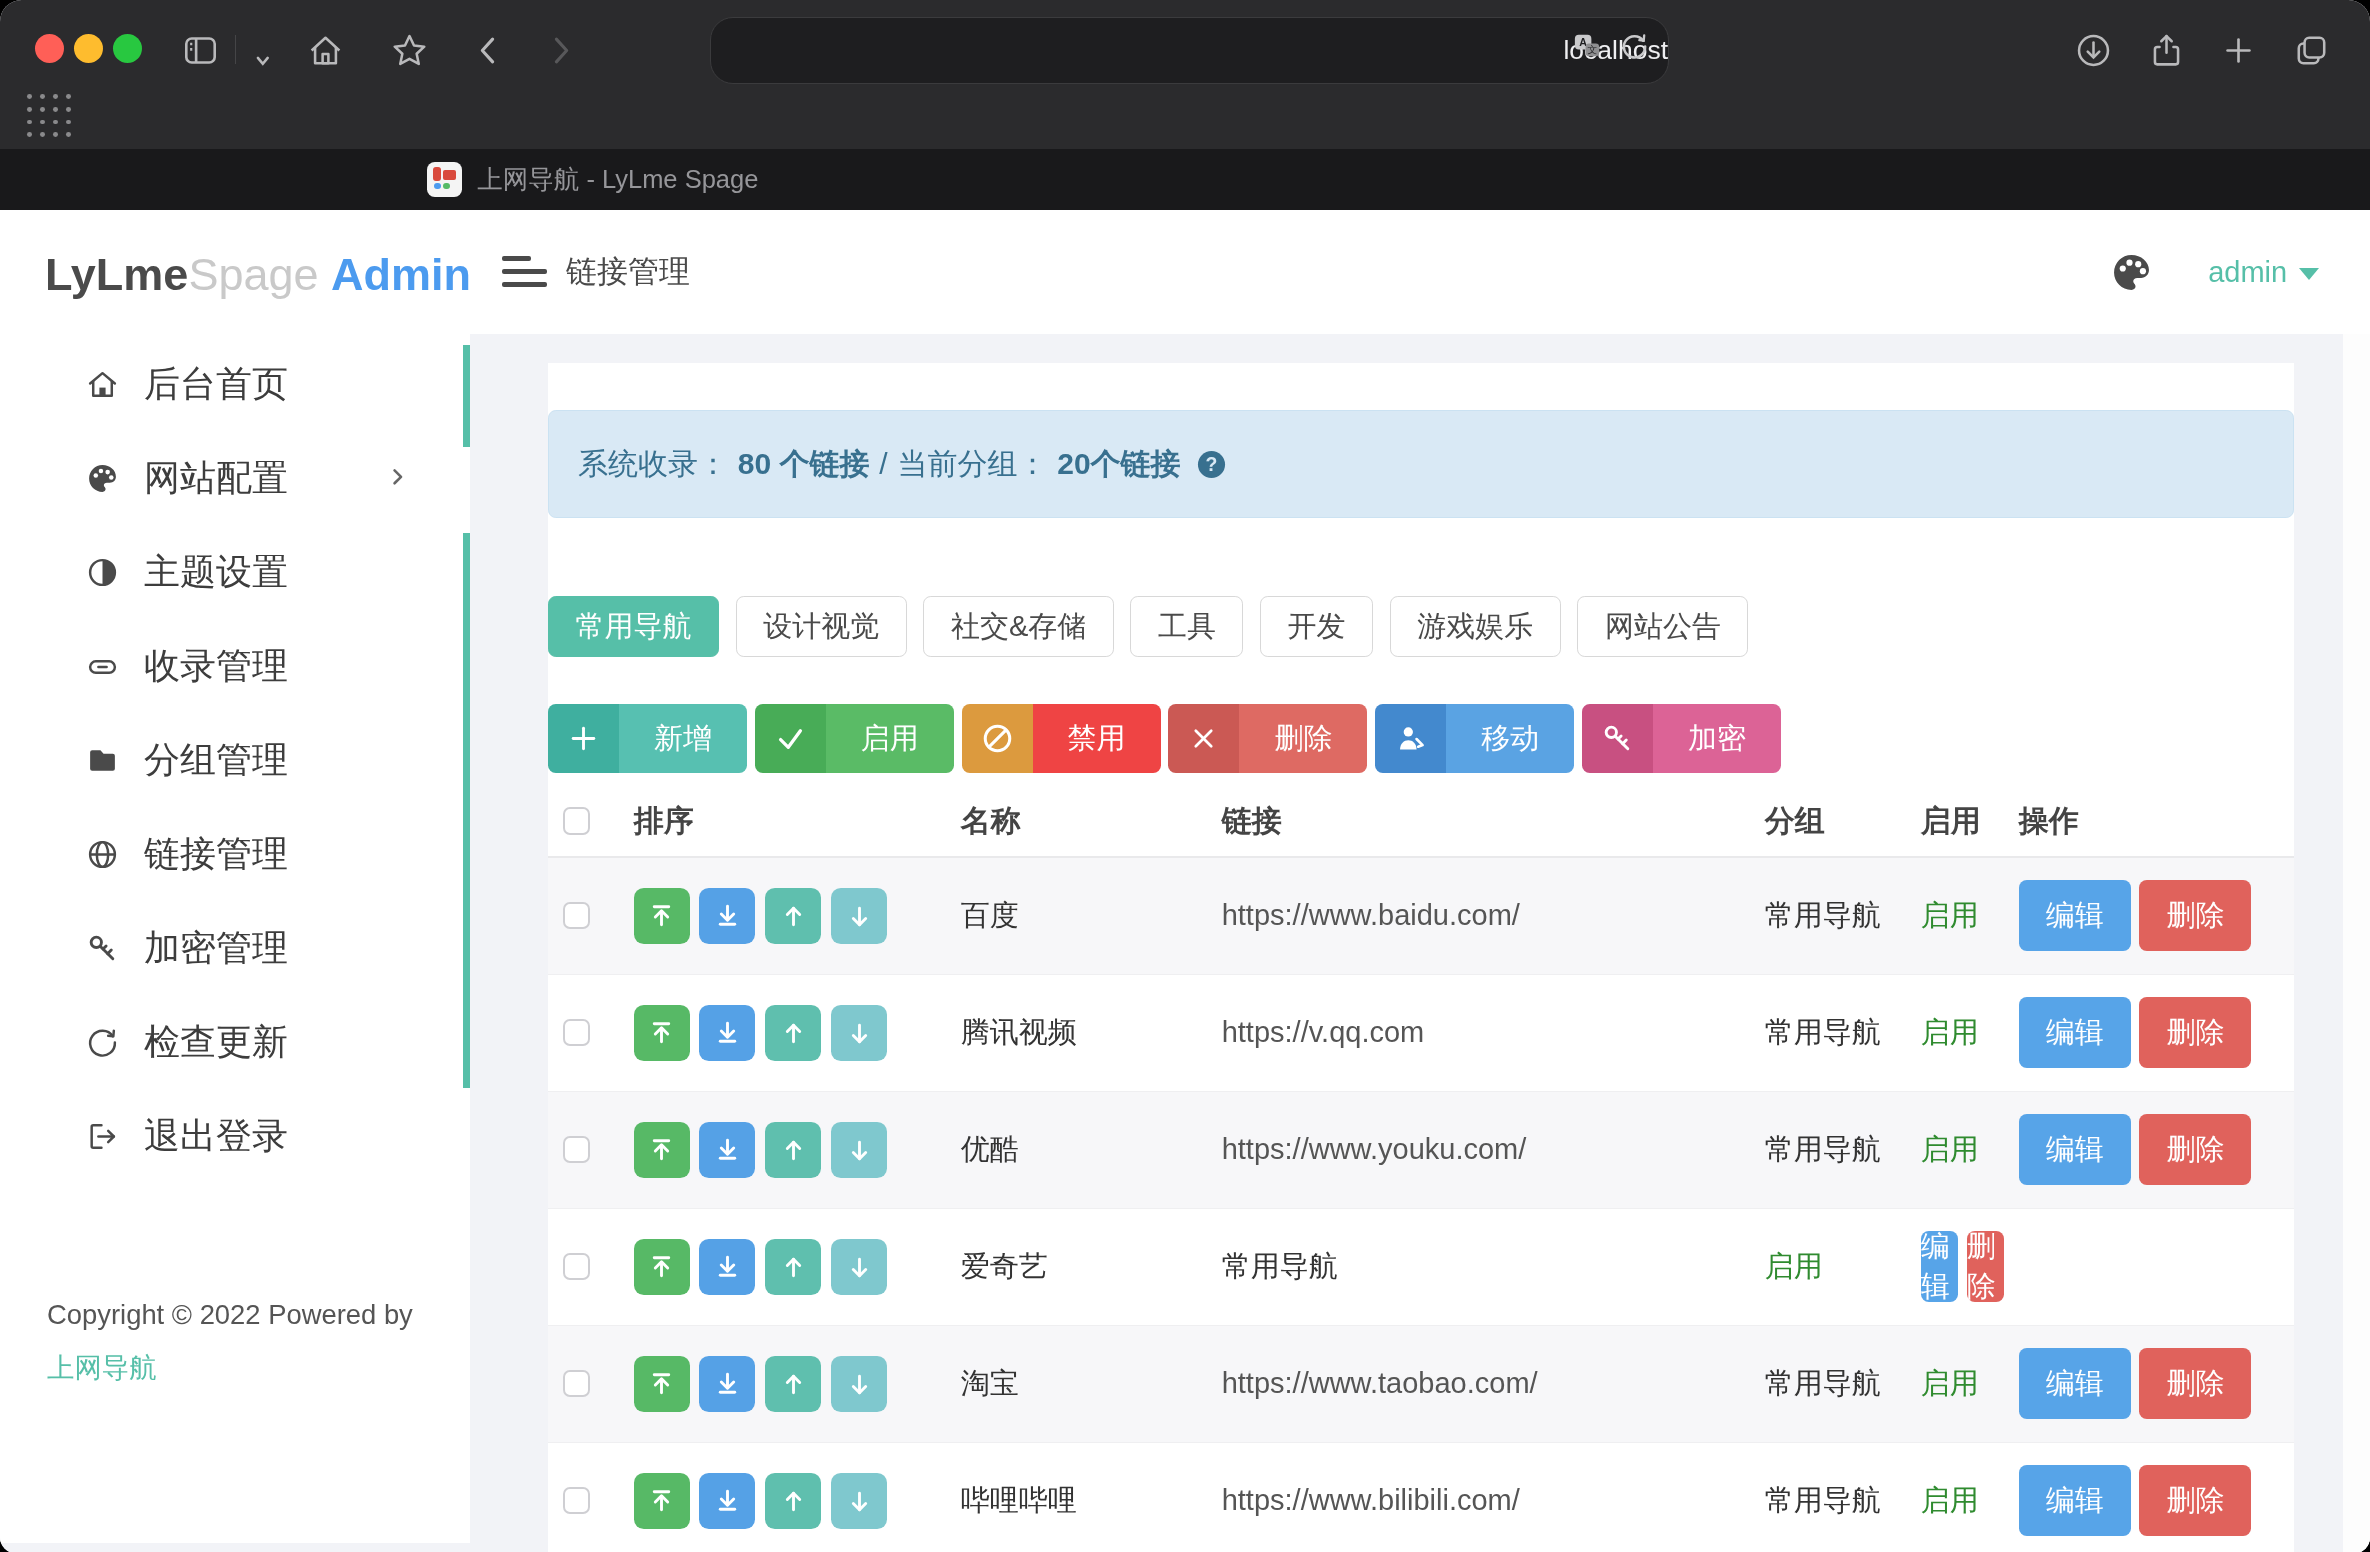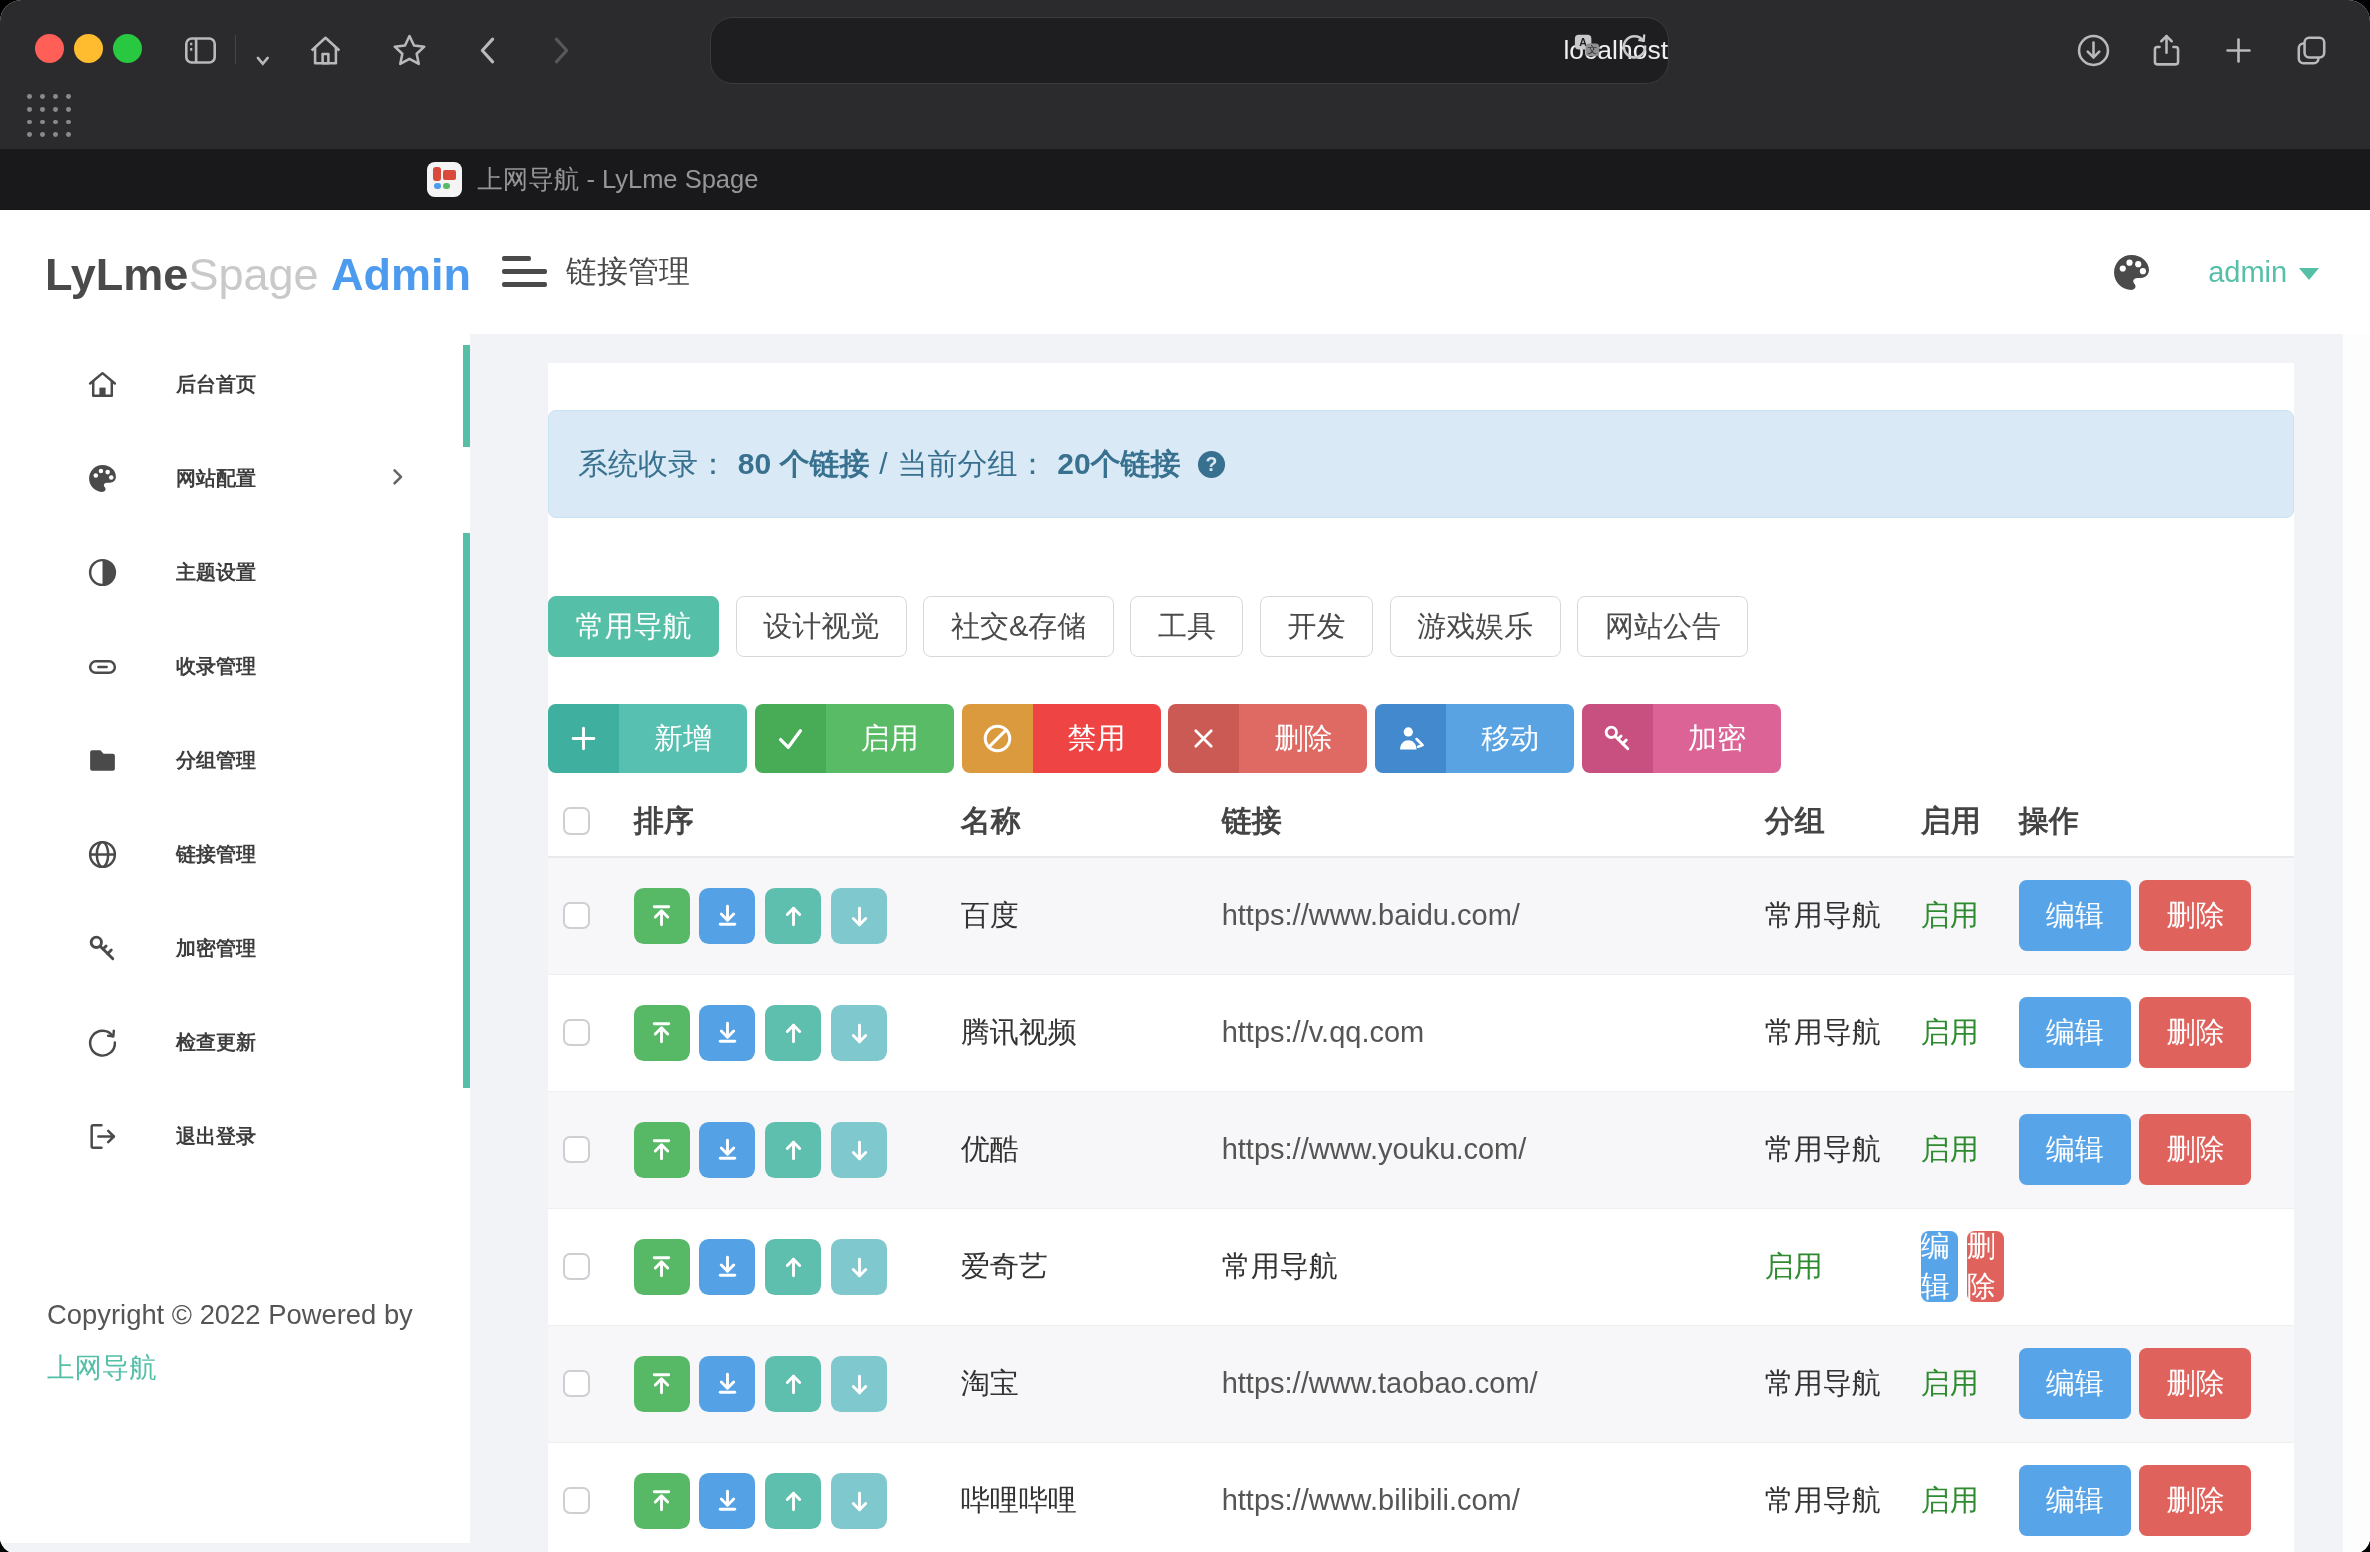--- a/index.html
+++ b/index.html
@@ -28,21 +28,21 @@
   
   .page{position:absolute;top:210px;left:0;right:0;bottom:0;background:#F2F3F7;}
   .sidebar{position:absolute;left:0;top:0;width:470px;bottom:10px;background:#fff;}
   .logo{padding:39px 0 0 45px;font-size:45px;letter-spacing:0;white-space:nowrap;}
   .logo .p1{color:#4A4A4A;font-weight:bold;}
   .logo .p2{color:#C9C9C9;}
   .logo .p3{color:#4C9BEF;font-weight:bold;}
   .menu{position:absolute;top:127px;left:0;right:0;}
   .menu-item{height:94px;display:flex;align-items:center;padding-left:86px;position:relative;color:#3D3D3D;cursor:pointer;}
   .menu-item .mi-icon{width:35px;height:35px;color:#4A4A4A;flex:0 0 auto;display:flex;align-items:center;}
-  .menu-item .mi-label{font-size:20px;margin-left:55px;font-weight:700;}
+  .menu-item .mi-label{font-size:36px;margin-left:23px;font-weight:400;}
   .menu-item .mi-chevron{position:absolute;right:61px;color:#666;font-size:29px;}
   .teal-strip{position:absolute;left:463px;width:7.8px;background:#56BFA8;}
   .copyright{position:absolute;left:47px;top:1078px;font-size:27.4px;color:#555;line-height:1.95;}
   .copyright a{color:#56BFA8;text-decoration:none;}
 
   .admin-header{position:absolute;left:470px;top:0;right:0;height:124px;background:#fff;}
   .hamburger{position:absolute;left:32px;top:37px;width:49px;height:49px;display:flex;flex-direction:column;justify-content:center;gap:7.8px;cursor:pointer;}
   .hamburger i{height:4.9px;background:#4A4A4A;border-radius:2px;display:block;}
   .hamburger i:nth-child(1){width:29px;}
   .hamburger i:nth-child(2){width:45px;}

